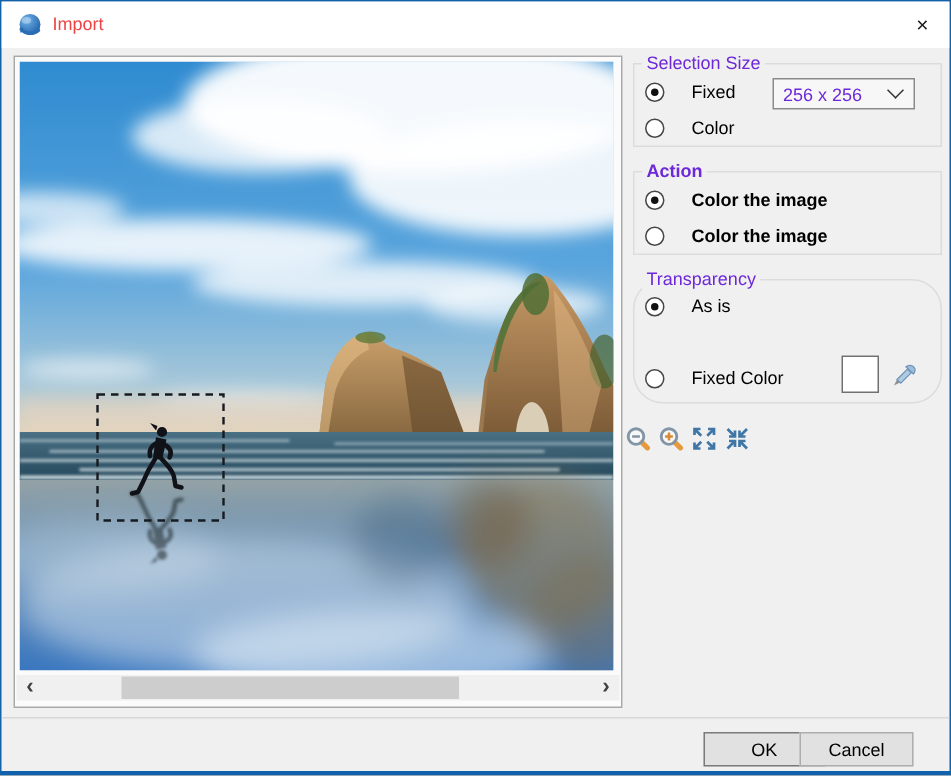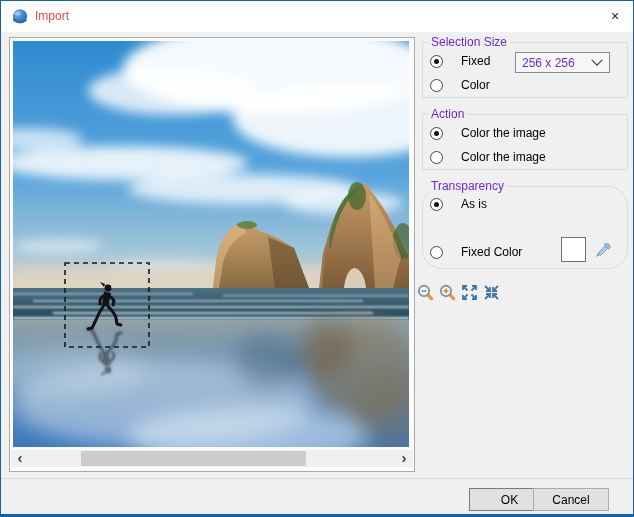--- a/index.html
+++ b/index.html
@@ -16,21 +16,21 @@
                  border:1px solid #a9a9a9;background:#fbfbfb;}
   .photo{position:absolute;left:3px;top:3px;width:396px;height:406px;display:block;}
   .hscroll{position:absolute;left:1px;right:1px;top:412px;height:17px;background:#f0f0f0;}
   .hs-arrow{position:absolute;top:0;width:16px;height:17px;line-height:16px;text-align:center;
             font-size:15px;font-weight:bold;color:#404040;cursor:pointer;}
   .hs-left{left:1px}.hs-right{right:1px}
   .hs-thumb{position:absolute;left:70px;top:1px;width:225px;height:15px;background:#cdcdcd;cursor:pointer;}
   
   .group{position:absolute;left:421px;width:206px;box-sizing:border-box;border:1px solid #dcdcdc;}
   .group-label{position:absolute;top:-8px;left:5px;background:#f0f0f0;padding:0 3px;font-size:12px;color:#6d28d9;}
-  .g1{top:41px;height:56px;} .g2{top:113px;height:56px;} .g3{top:185px;height:83px;border-radius:20px;}
+  .g1{top:41px;height:56px;} .g2{top:113px;height:56px;font-weight:bold;} .g3{top:185px;height:83px;border-radius:20px;}
   .radio-row{position:absolute;left:7px;display:flex;align-items:center;gap:18px;cursor:pointer;}
   .radio{width:13px;height:13px;border-radius:50%;border:1px solid #464646;background:#fff;
          box-sizing:border-box;position:relative;flex:0 0 auto;}
   .radio.checked::after{content:"";position:absolute;left:3px;top:3px;width:5px;height:5px;
          border-radius:50%;background:#111;}
   .rlabel{font-size:12px;color:#000;white-space:nowrap;}
   .combobox{position:absolute;left:92px;top:9px;width:95px;height:21px;box-sizing:border-box;
             border:1px solid #8a8a8a;background:#f7f7f7;display:flex;align-items:center;
             padding:0 6px;font-size:12px;color:#6d28d9;cursor:pointer;}
   .combobox .cb-value{flex:1;}

